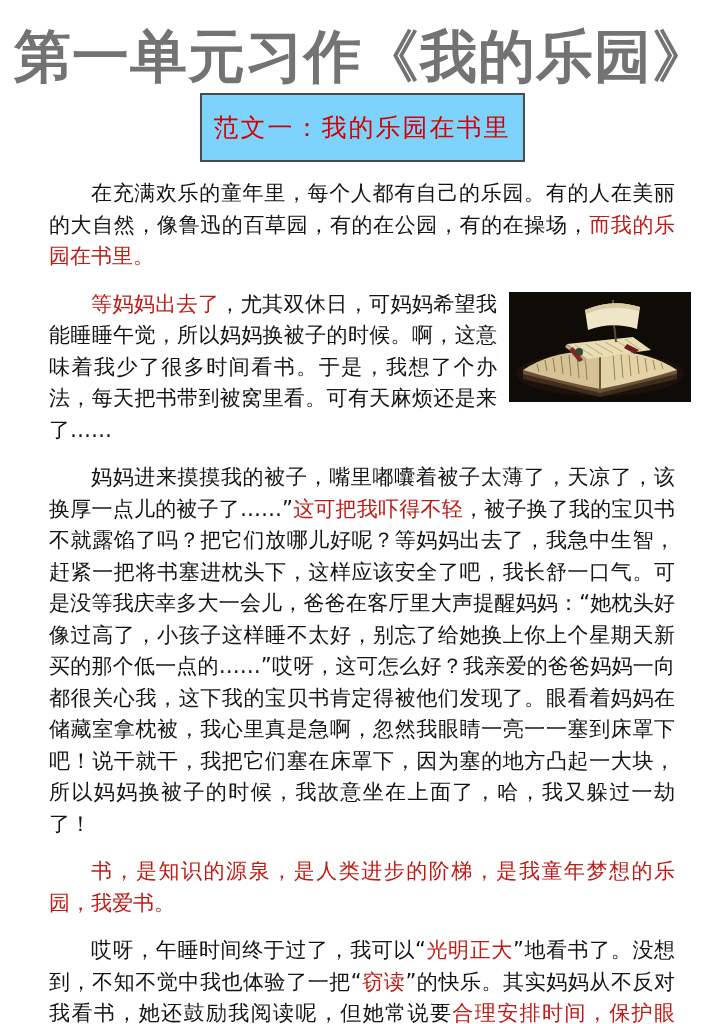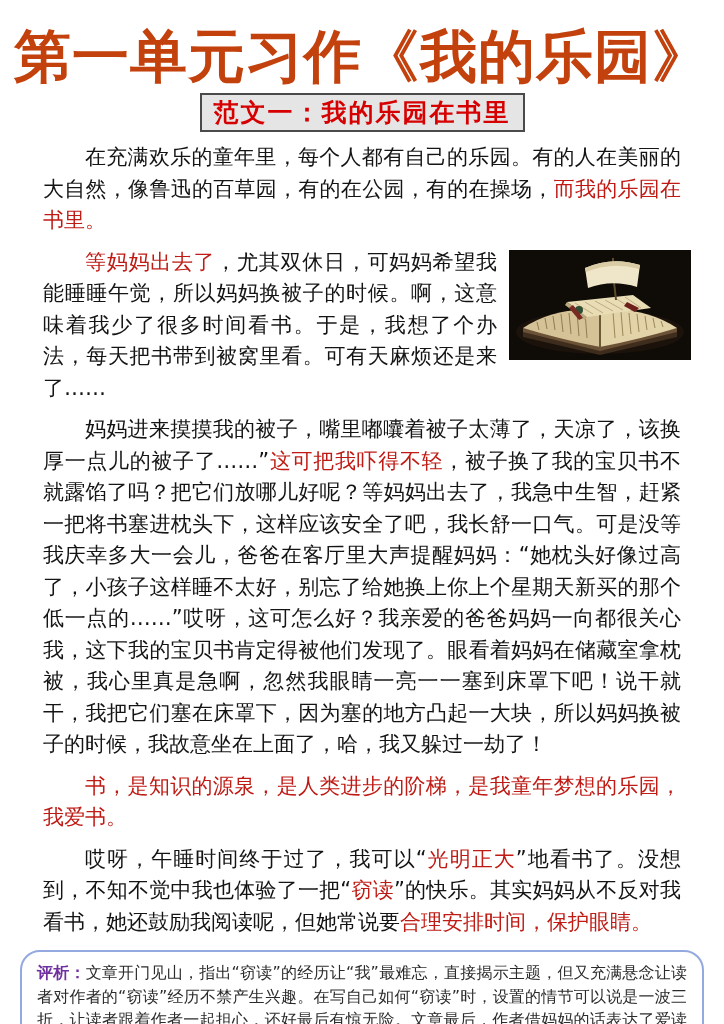--- a/index.html
+++ b/index.html
@@ -13,47 +13,47 @@
     font-family: "DejaVu Sans", sans-serif;
     overflow: hidden;
   }
   
   .title {
     margin: 22px 6px 4px 6px;
     text-align: center;
     font-size: 57px;
     line-height: 1.18;
     font-weight: 900;
-    color: #c2410c;
+    color: #737373;
     letter-spacing: 1px;
     font-family: "DejaVu Serif", serif;
     white-space: nowrap;
   }
   
   .subtitle-row { text-align: center; margin: 4px 0 10px 0; }
   .subtitle {
     display: inline-block;
-    background: #e5e5e5;
+    background: #7dd3fc;
     color: #d60000;
     border: 2px solid #4a4a4a;
     font-size: 25px;
-    font-weight: bold;
-    padding: 1px 12px;
+    font-weight: normal;
+    padding: 16px 12px;
     letter-spacing: 2px;
   }
   
   .essay {
     margin: 6px 33px 0 33px;
     font-size: 21px;
     line-height: 31.5px;
     color: #141414;
     text-align: justify;
     word-break: break-all;
   }
-  .essay p { margin: 10px; text-indent: 2em; }
+  .essay p { margin: 16px; text-indent: 2em; }
   .run-red { color: #bf1a14; }
   .run-black { color: #141414; }
   
   .photo {
     float: right;
     width: 182px;
     height: 110px;
     margin: 3px 0 6px 12px;
     display: block;
   }

